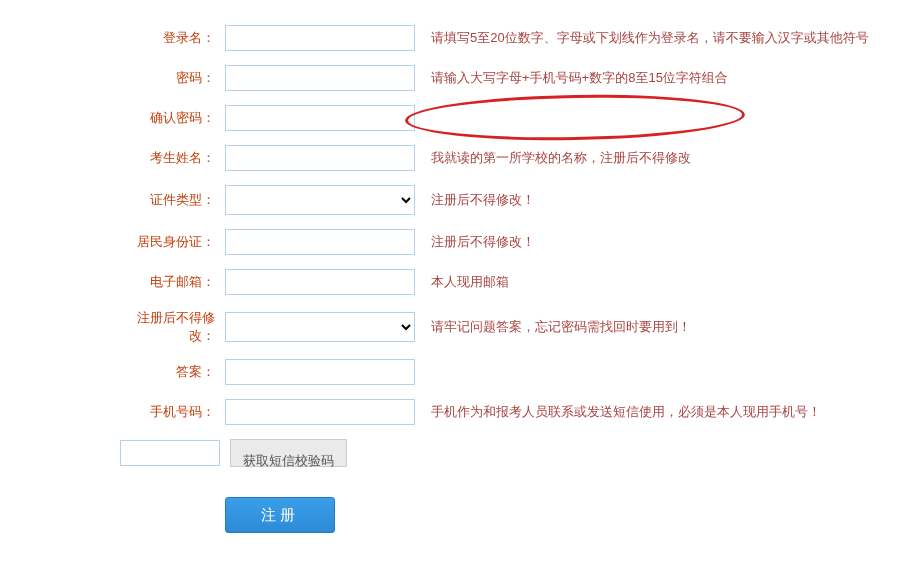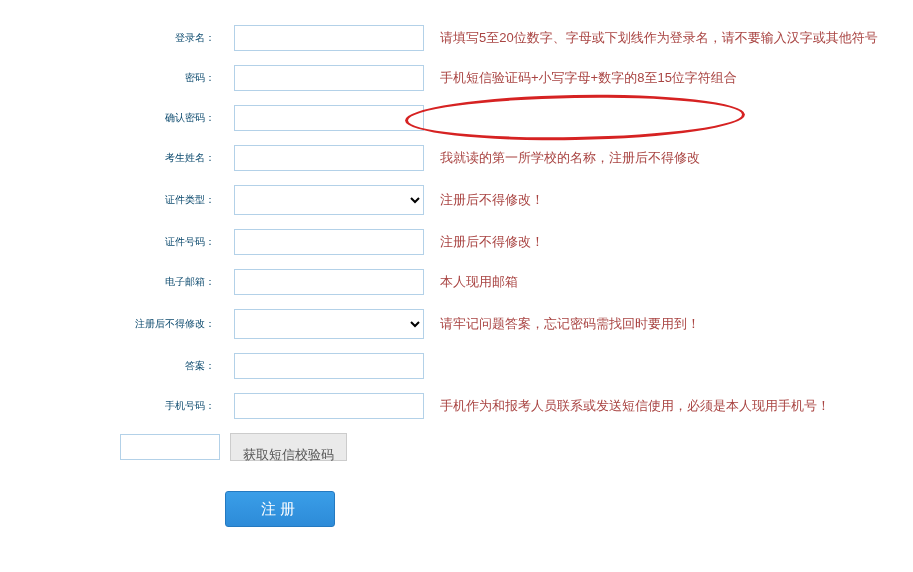--- a/index.html
+++ b/index.html
@@ -25,23 +25,23 @@
     }
     .form-row {
       display: flex;
       align-items: center;
       margin-bottom: 14px;
       position: relative;
     }
     .label {
       width: 95px;
       text-align: right;
-      color: #0c4a6e;
-      font-size: 10px;
-      margin-right: 19px;
+      color: #c2410c;
+      font-size: 13px;
+      margin-right: 10px;
     }
     .input-text {
       width: 190px;
       height: 26px;
       border: 1px solid #b3d1e8;
       padding: 2px 6px;
       font-size: 13px;
       outline: none;
     }
     .input-select {
@@ -106,21 +106,21 @@
 
   <div class="form-row">
     <span class="label">登录名：</span>
     <input type="text" class="input-text" style="">
     <span class="hint">请填写5至20位数字、字母或下划线作为登录名，请不要输入汉字或其他符号</span>
   </div>
 
   <div class="form-row">
     <span class="label">密码：</span>
     <input type="password" class="input-text" style="">
-    <span class="hint">手机短信验证码+小写字母+数字的8至15位字符组合</span>
+    <span class="hint">请输入大写字母+手机号码+数字的8至15位字符组合</span>
   </div>
 
   <div class="form-row">
     <span class="label">确认密码：</span>
     <input type="password" class="input-text" style="">
   </div>
 
   <div class="form-row">
     <span class="label">考生姓名：</span>
     <input type="text" class="input-text" style="">
@@ -129,21 +129,21 @@
 
   <div class="form-row">
     <span class="label">证件类型：</span>
     <select class="input-select">
       <option>居民身份证</option>
     </select>
     <span class="hint">注册后不得修改！</span>
   </div>
 
   <div class="form-row">
-    <span class="label">证件号码：</span>
+    <span class="label">居民身份证：</span>
     <input type="text" class="input-text" style="">
     <span class="hint">注册后不得修改！</span>
   </div>
 
   <div class="form-row">
     <span class="label">电子邮箱：</span>
     <input type="text" class="input-text" style="">
     <span class="hint">本人现用邮箱</span>
   </div>
 

